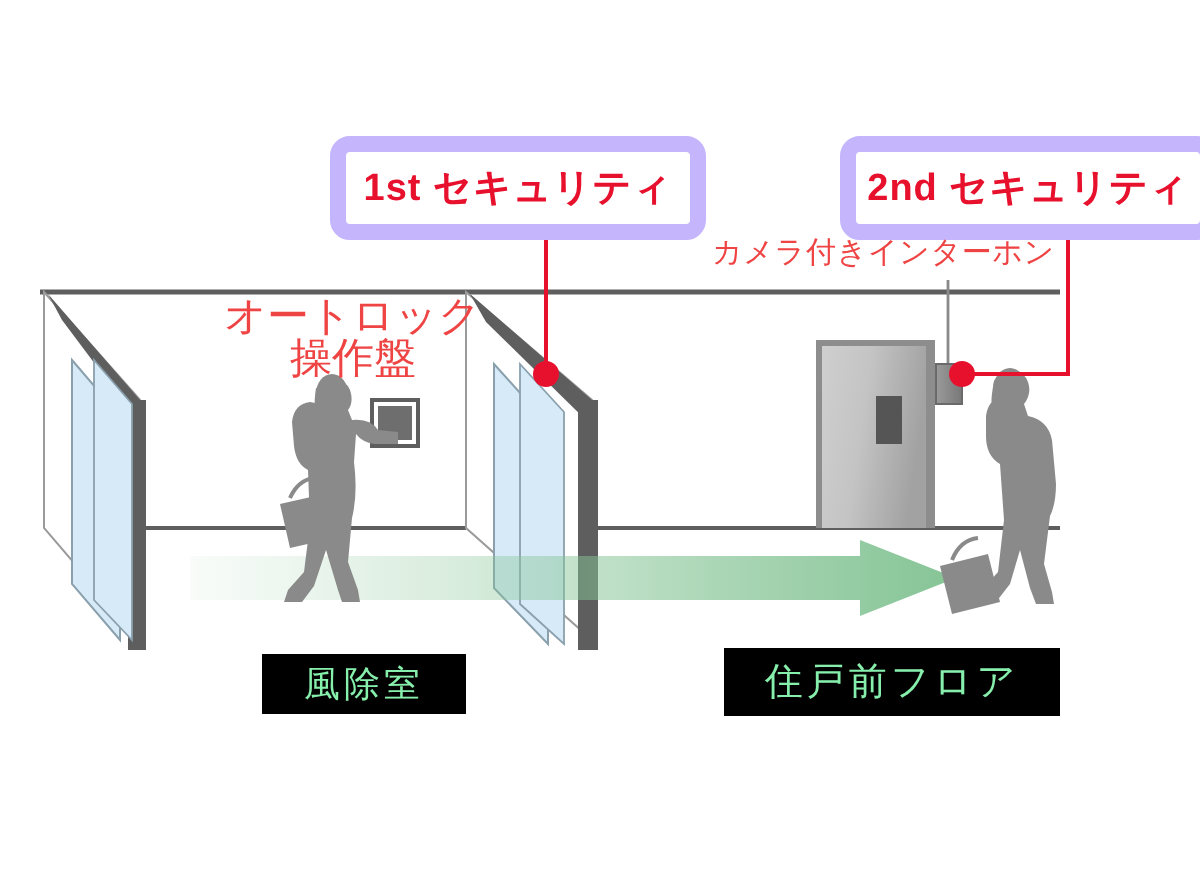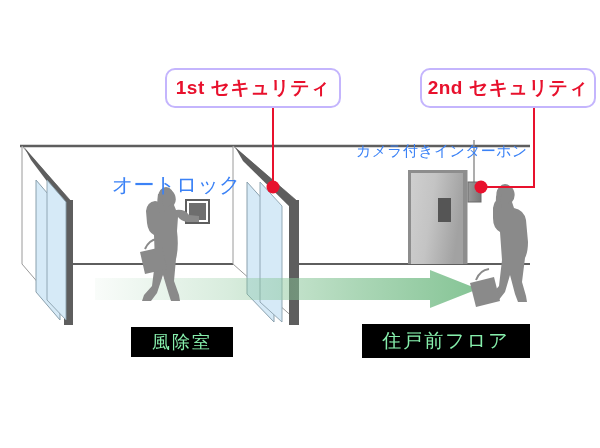--- a/index.html
+++ b/index.html
@@ -9,40 +9,39 @@
     font-family:"Liberation Sans", sans-serif;
     overflow:hidden;
     position:relative;
   }
   #stage{position:absolute;inset:0;width:600px;height:448px;}
   svg#scene{position:absolute;left:0;top:0;width:600px;height:448px;}
 
   
   .callout{
     position:absolute;
-    border:2px solid #c4b5fd;
+    border:8px solid #c4b5fd;
     border-radius:10px;
     background:#ffffff;
     color:#e8112d;
     font-weight:bold;
     text-align:center;
     white-space:nowrap;
     letter-spacing:.5px;
     display:flex;align-items:center;justify-content:center;
   }
   #callout-1st{left:165px;top:68px;width:172px;height:36px;font-size:19px;}
   #callout-2nd{left:420px;top:68px;width:172px;height:36px;font-size:19px;}
 
   
   .jp-label{
     position:absolute;
-    color:#3b82f6;
+    color:#ef4444;
     white-space:nowrap;
-    font-family:Liberation Serif, serif;
-    margin-top:25px;
+    font-family:Liberation Mono, monospace;
   }
   #label-intercom{left:356px;top:117px;font-size:15px;letter-spacing:.3px;}
   #label-autolock{
     left:112px;top:150px;font-size:21px;line-height:21px;
     text-align:right;width:96px;
   }
 
   
   .banner{
     position:absolute;
@@ -166,19 +165,20 @@
   </svg>
 
   <div class="callout" id="callout-1st">1st セキュリティ</div>
 
   <div class="callout" id="callout-2nd">2nd セキュリティ</div>
 
   <div class="jp-label" id="label-intercom">カメラ付きインターホン</div>
 
   <div class="jp-label" id="label-autolock">
     <div>オートロック</div>
+    <div>操作盤</div>
   </div>
 
   <div class="banner" id="banner-vestibule">風除室</div>
 
   <div class="banner" id="banner-floor">住戸前フロア</div>
 
 </div>
 
 </body></html>

